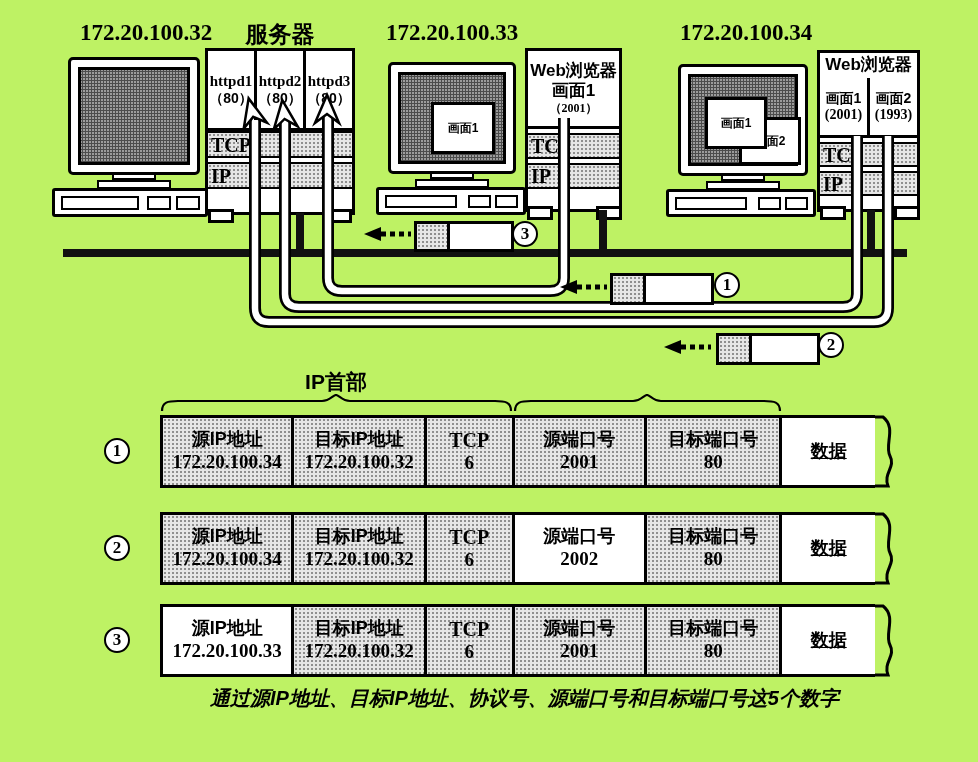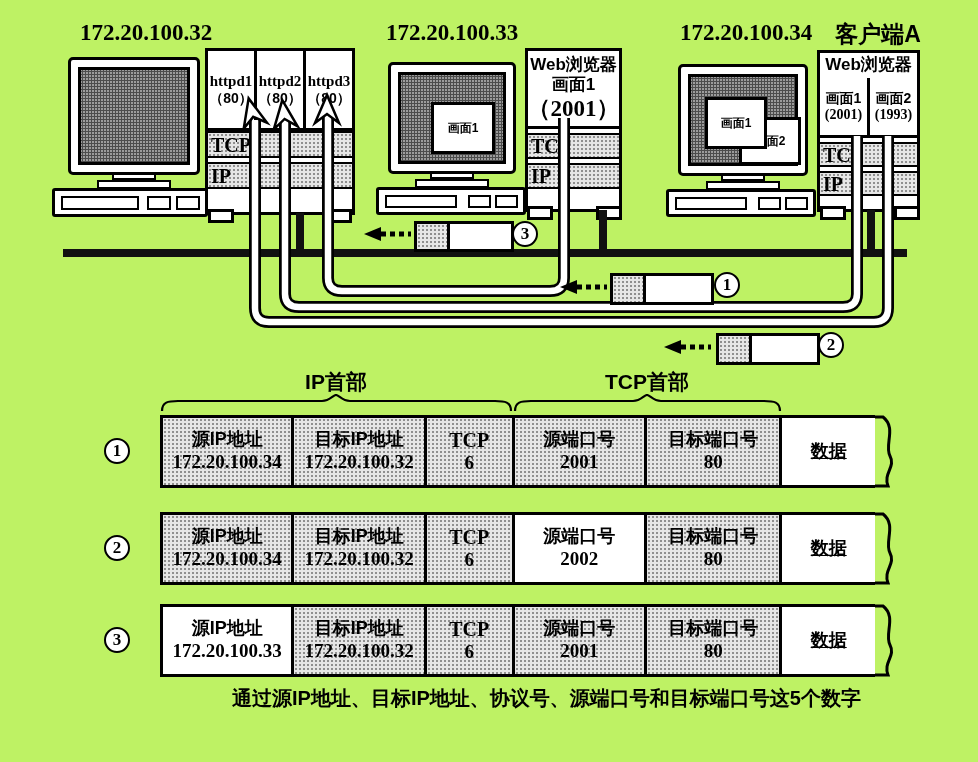--- a/index.html
+++ b/index.html
@@ -79,25 +79,25 @@
            font-family:"Liberation Sans","DejaVu Sans",sans-serif;}
 
   .cn{font-family:"Liberation Sans","DejaVu Sans",sans-serif;}
 </style>
 </head>
 <body>
 
 <div class="canvas">
 
   <div class="ip-label" style="left:80px;top:20px;">172.20.100.32</div>
+  <div class="machine-title cn" style="left:220px;top:19px;width:120px;">服务器</div>
 
   <div class="ip-label" style="left:386px;top:20px;">172.20.100.33</div>
 
   <div class="ip-label" style="left:680px;top:20px;">172.20.100.34</div>
-  <div class="machine-title cn" style="left:818px;top:19px;width:120px;">客户端A</div>
 
   <div class="monitor" style="left:68px;top:57px;width:132px;height:118px;">
     <div class="screen screen-tex"></div>
   </div>
   <div class="stand-a" style="left:112px;top:173px;width:44px;height:7px;"></div>
   <div class="stand-b" style="left:97px;top:180px;width:74px;height:9px;"></div>
   <div class="keyboard" style="left:52px;top:188px;width:156px;height:29px;">
     <div class="key" style="left:6px;top:5px;width:78px;height:14px;"></div>
     <div class="key" style="right:34px;top:5px;width:24px;height:14px;"></div>
     <div class="key" style="right:5px;top:5px;width:24px;height:14px;"></div>
@@ -148,21 +148,21 @@
     <div class="band stipple" style="top:80px;height:27px;">TCP</div>
     <div class="band stipple" style="top:111px;height:27px;">IP</div>
   </div>
   <div class="foot" style="left:208px;top:209px;"></div>
   <div class="foot" style="left:326px;top:209px;"></div>
 
   <div class="stack" style="left:525px;top:48px;width:97px;height:164px;">
     <div class="appbox" style="height:75px;">
       <span class="cn" style="font-size:17px;">Web浏览器</span>
       <span class="cn" style="font-size:17px;">画面1</span>
-      <span style="font-size:23px;">（2001）</span>
+      <span style="font-size:12px;">（2001）</span>
     </div>
     <div class="band stipple" style="top:82px;height:26px;">TCP</div>
     <div class="band stipple" style="top:112px;height:26px;">IP</div>
   </div>
   <div class="foot" style="left:527px;top:206px;"></div>
   <div class="foot" style="left:596px;top:206px;"></div>
 
   <div class="stack" style="left:817px;top:50px;width:103px;height:162px;">
     <div class="appbox" style="height:25px;border-bottom:none;">
       <span class="cn" style="font-size:17px;">Web浏览器</span>
@@ -235,21 +235,20 @@
     <line x1="17" y1="8" x2="47" y2="8" stroke="#000" stroke-width="5" stroke-dasharray="5 4"></line>
     <polygon points="0,8 17,1 17,15" fill="#000"></polygon>
   </svg>
   <div class="packet" style="left:716px;top:333px;width:98px;height:26px;">
     <div class="packet-head stipple"></div>
     <div class="packet-body"></div>
   </div>
   <div class="circle-label" style="left:818px;top:332px;">2</div>
 
   <div class="group-label cn" style="left:286px;top:368px;width:100px;">IP首部</div>
-  <div class="group-label cn" style="left:587px;top:368px;width:120px;">TCP首部</div>
 
   <svg class="brace" style="left:160px;top:394px;" width="353" height="18">
     <path d="M2,17 C2,8 8,7 18,7 L162,7 C170,7 173,1 176,1 C179,1 182,7 190,7 L335,7 C345,7 351,8 351,17"></path>
   </svg>
   <svg class="brace" style="left:513px;top:394px;" width="269" height="18">
     <path d="M2,17 C2,8 8,7 18,7 L120,7 C128,7 131,1 134,1 C137,1 140,7 148,7 L251,7 C261,7 267,8 267,17"></path>
   </svg>
 
   <div class="circle-label" style="left:104px;top:438px;">1</div>
   <div class="trow" style="top:415px;">
@@ -337,17 +336,17 @@
     </div>
     <div class="tcell" style="width:93px;">
       <span class="l1">数据</span>
 
     </div>
   </div>
   <svg class="torn" style="left:875px;top:604px;" width="24" height="73">
     <path d="M0,2 L8,2 C22,13 9,30 15,41 C21,52 8,58 13,71 L0,71"></path>
   </svg>
 
-  <div class="caption" style="left:232px;top:684px;width:720px;">
+  <div class="caption" style="left:210px;top:684px;width:720px;font-style:italic;">
     <div>通过源IP地址、目标IP地址、协议号、源端口号和目标端口号这5个数字</div>
   </div>
 
 </div>
 
 </body></html>

